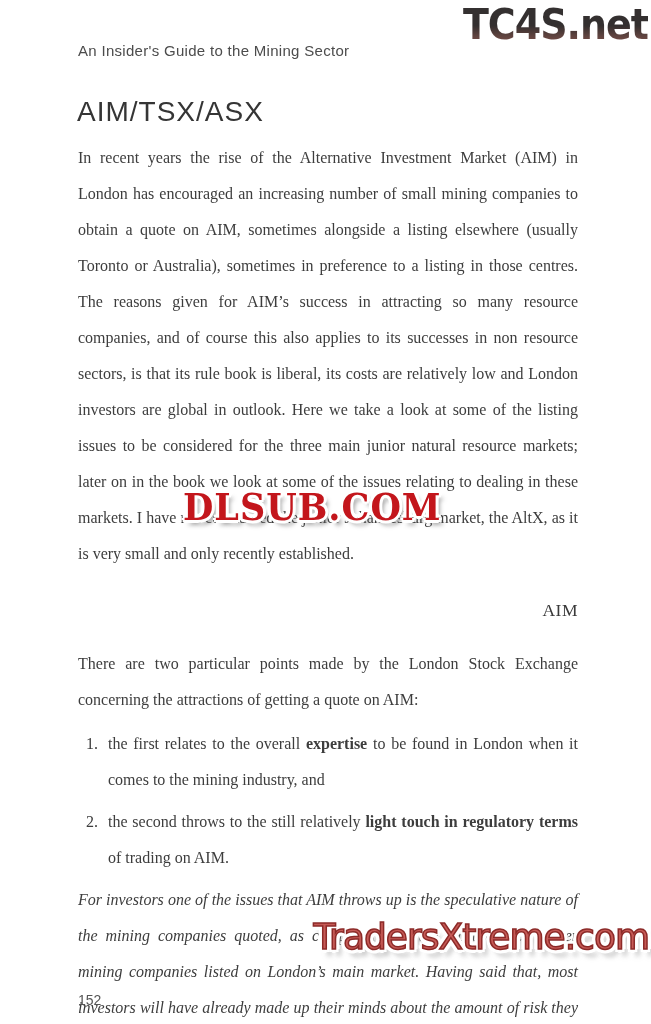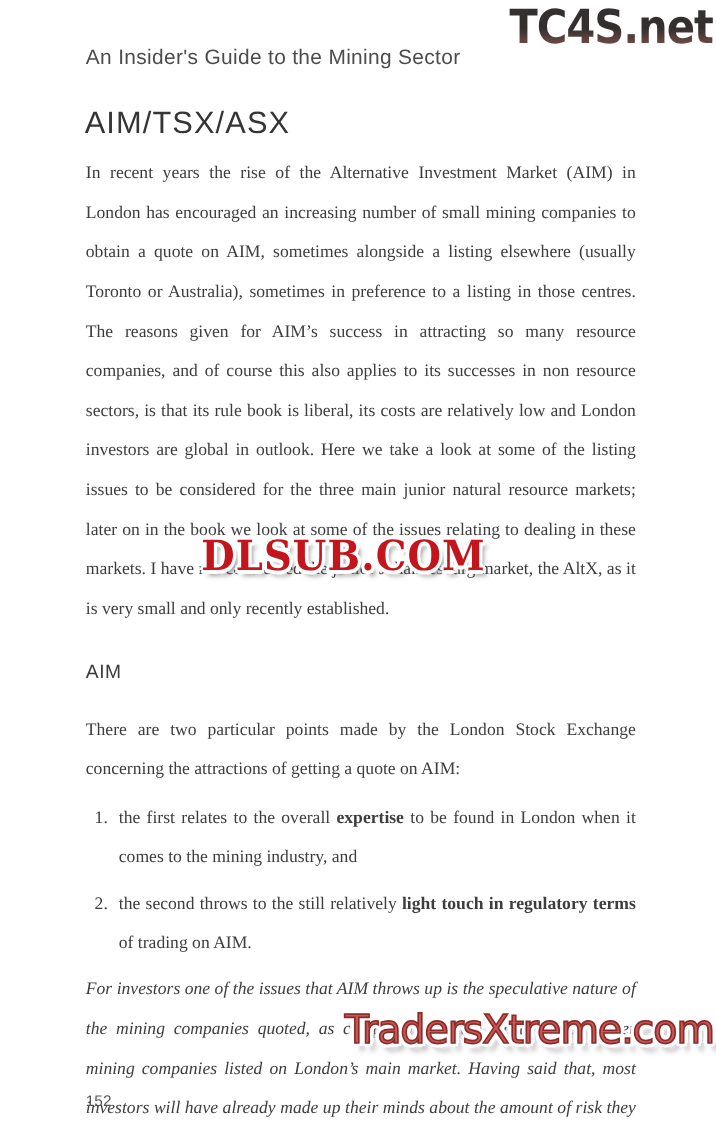--- a/index.html
+++ b/index.html
@@ -11,21 +11,21 @@
   .page {
     position: relative;
     width: 651px; height: 1024px;
     background: #ffffff;
     overflow: hidden;
   }
   .running-header {
     position: absolute;
     left: 78px; top: 42px;
     font-family: "Liberation Sans", sans-serif;
-    font-size: 19px;
+    font-size: 15px;
     letter-spacing: 0.3px;
     color: #4c4c4c;
   }
   .chapter-title {
     position: absolute;
     left: 77px; top: 96px;
     margin: 0;
     font-family: "Liberation Sans", sans-serif;
     font-weight: normal;
     font-size: 28px;
@@ -37,27 +37,27 @@
     position: absolute;
     left: 78px; top: 140px;
     width: 500px;
     font-size: 16px;
     line-height: 36px;
     color: #3d3d3d;
     text-align: justify;
   }
   .content p { margin: 0; }
   .section-heading {
-    font-family: Liberation Sans, sans-serif;
+    font-family: Liberation Serif, serif;
     font-weight: normal;
     font-size: 17.5px;
     letter-spacing: 0.5px;
     color: #3a3a3a;
     margin: 20px 0 18px 0;
-    text-align: left;
+    text-align: right;
   }
   .para-intro { margin-bottom: 0; }
   .para-two-points { margin-top: 0; }
   ol.points {
     list-style: none;
     margin: 8px 0 0 0;
     padding: 0;
   }
   ol.points li {
     display: flex;

